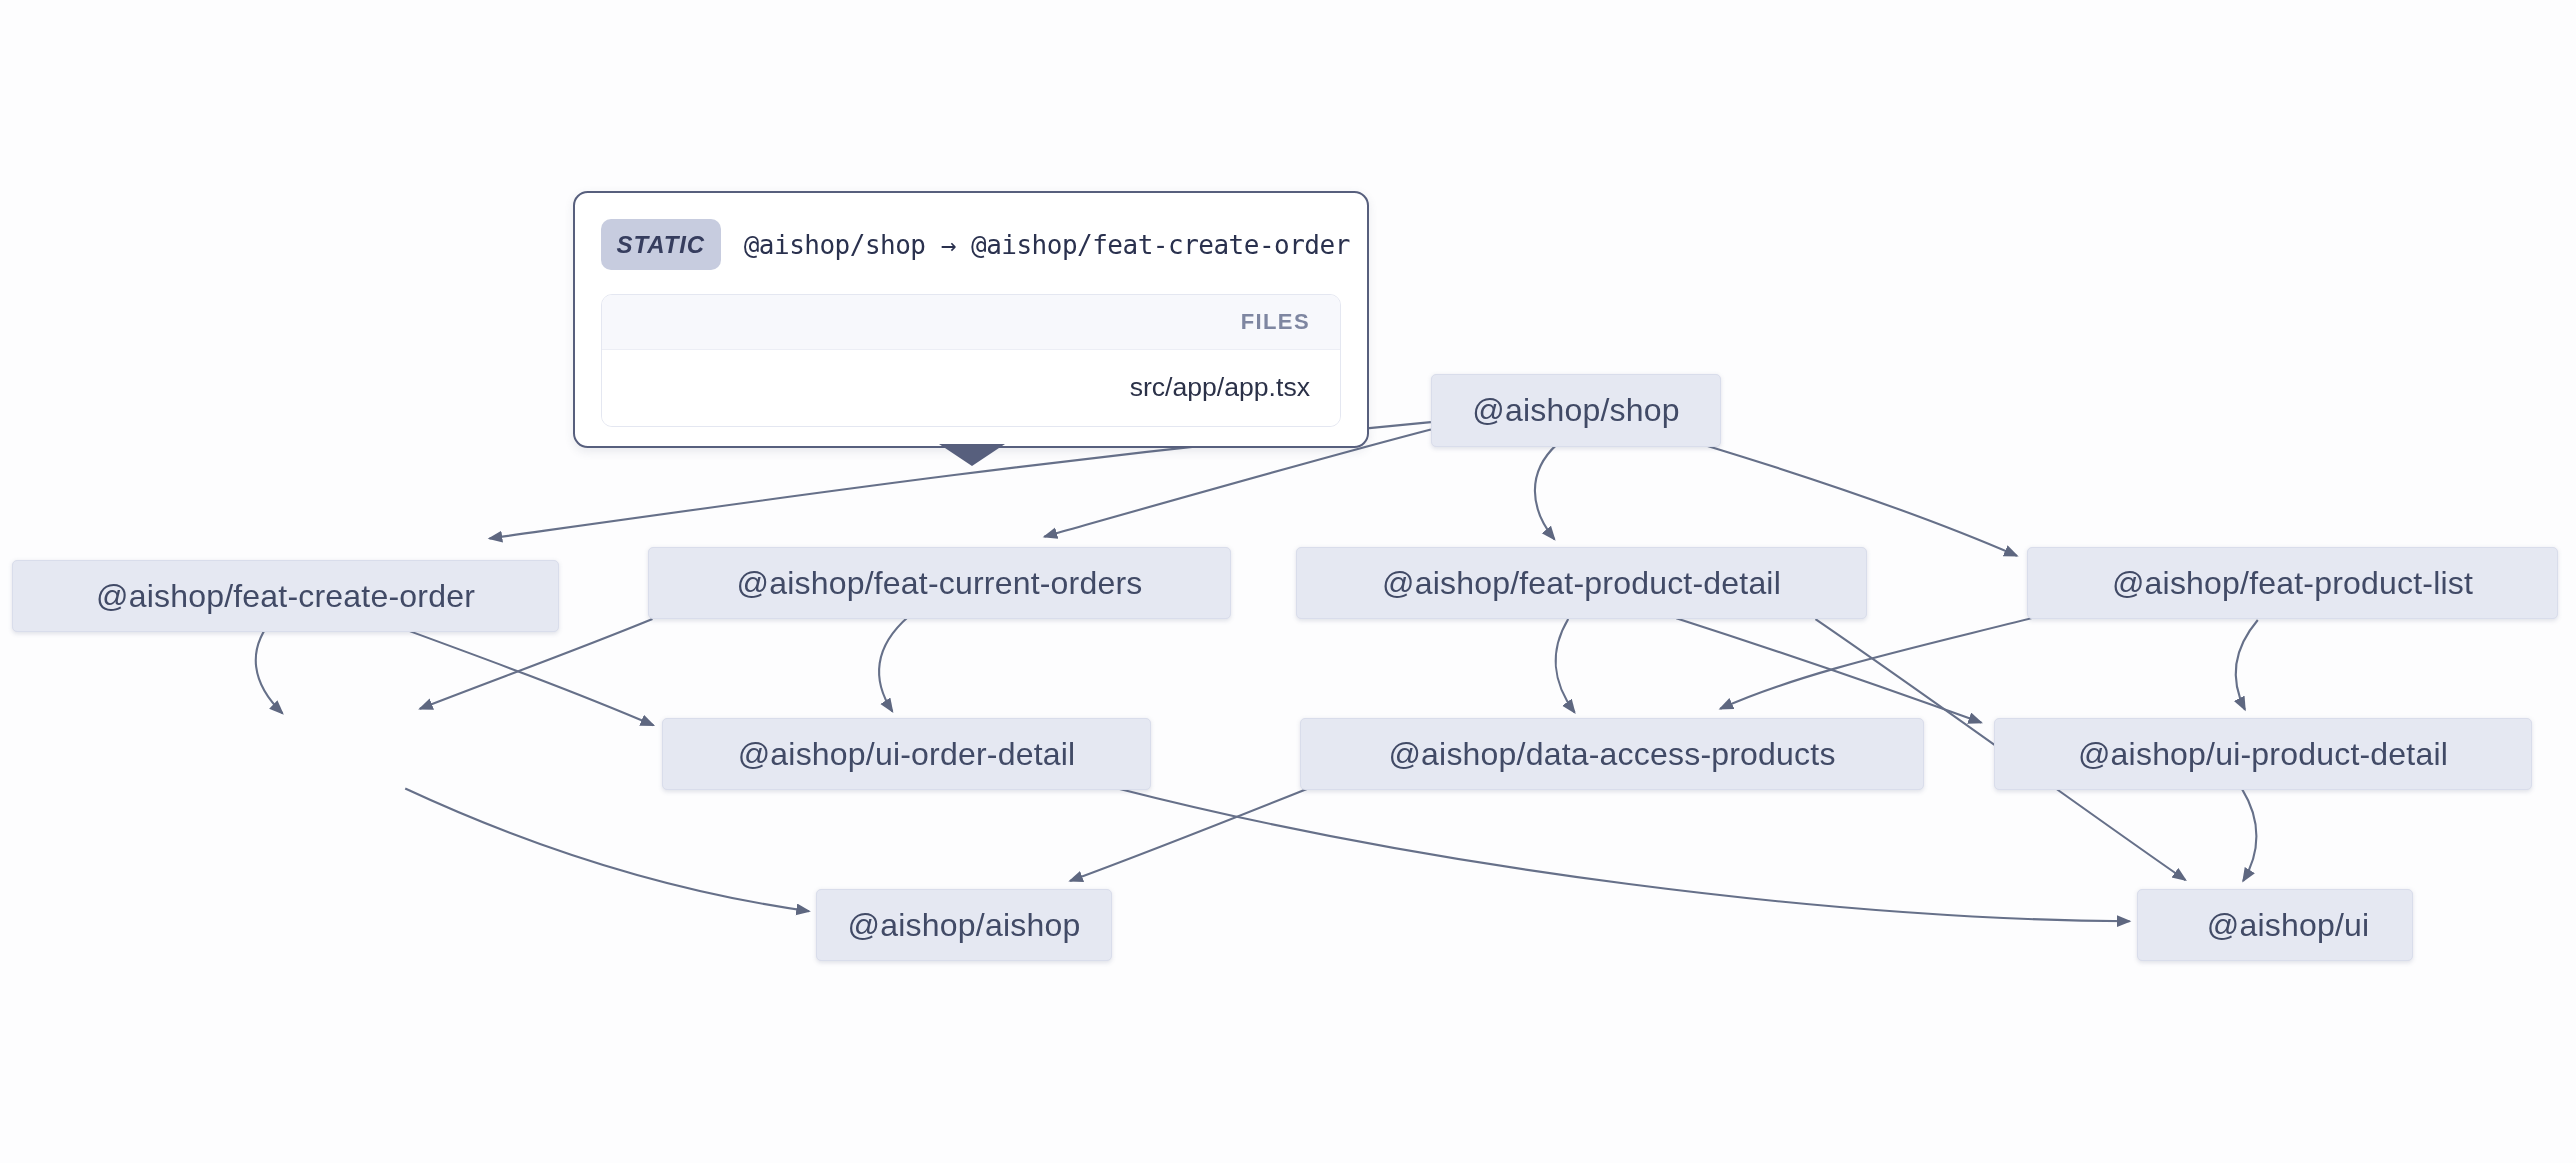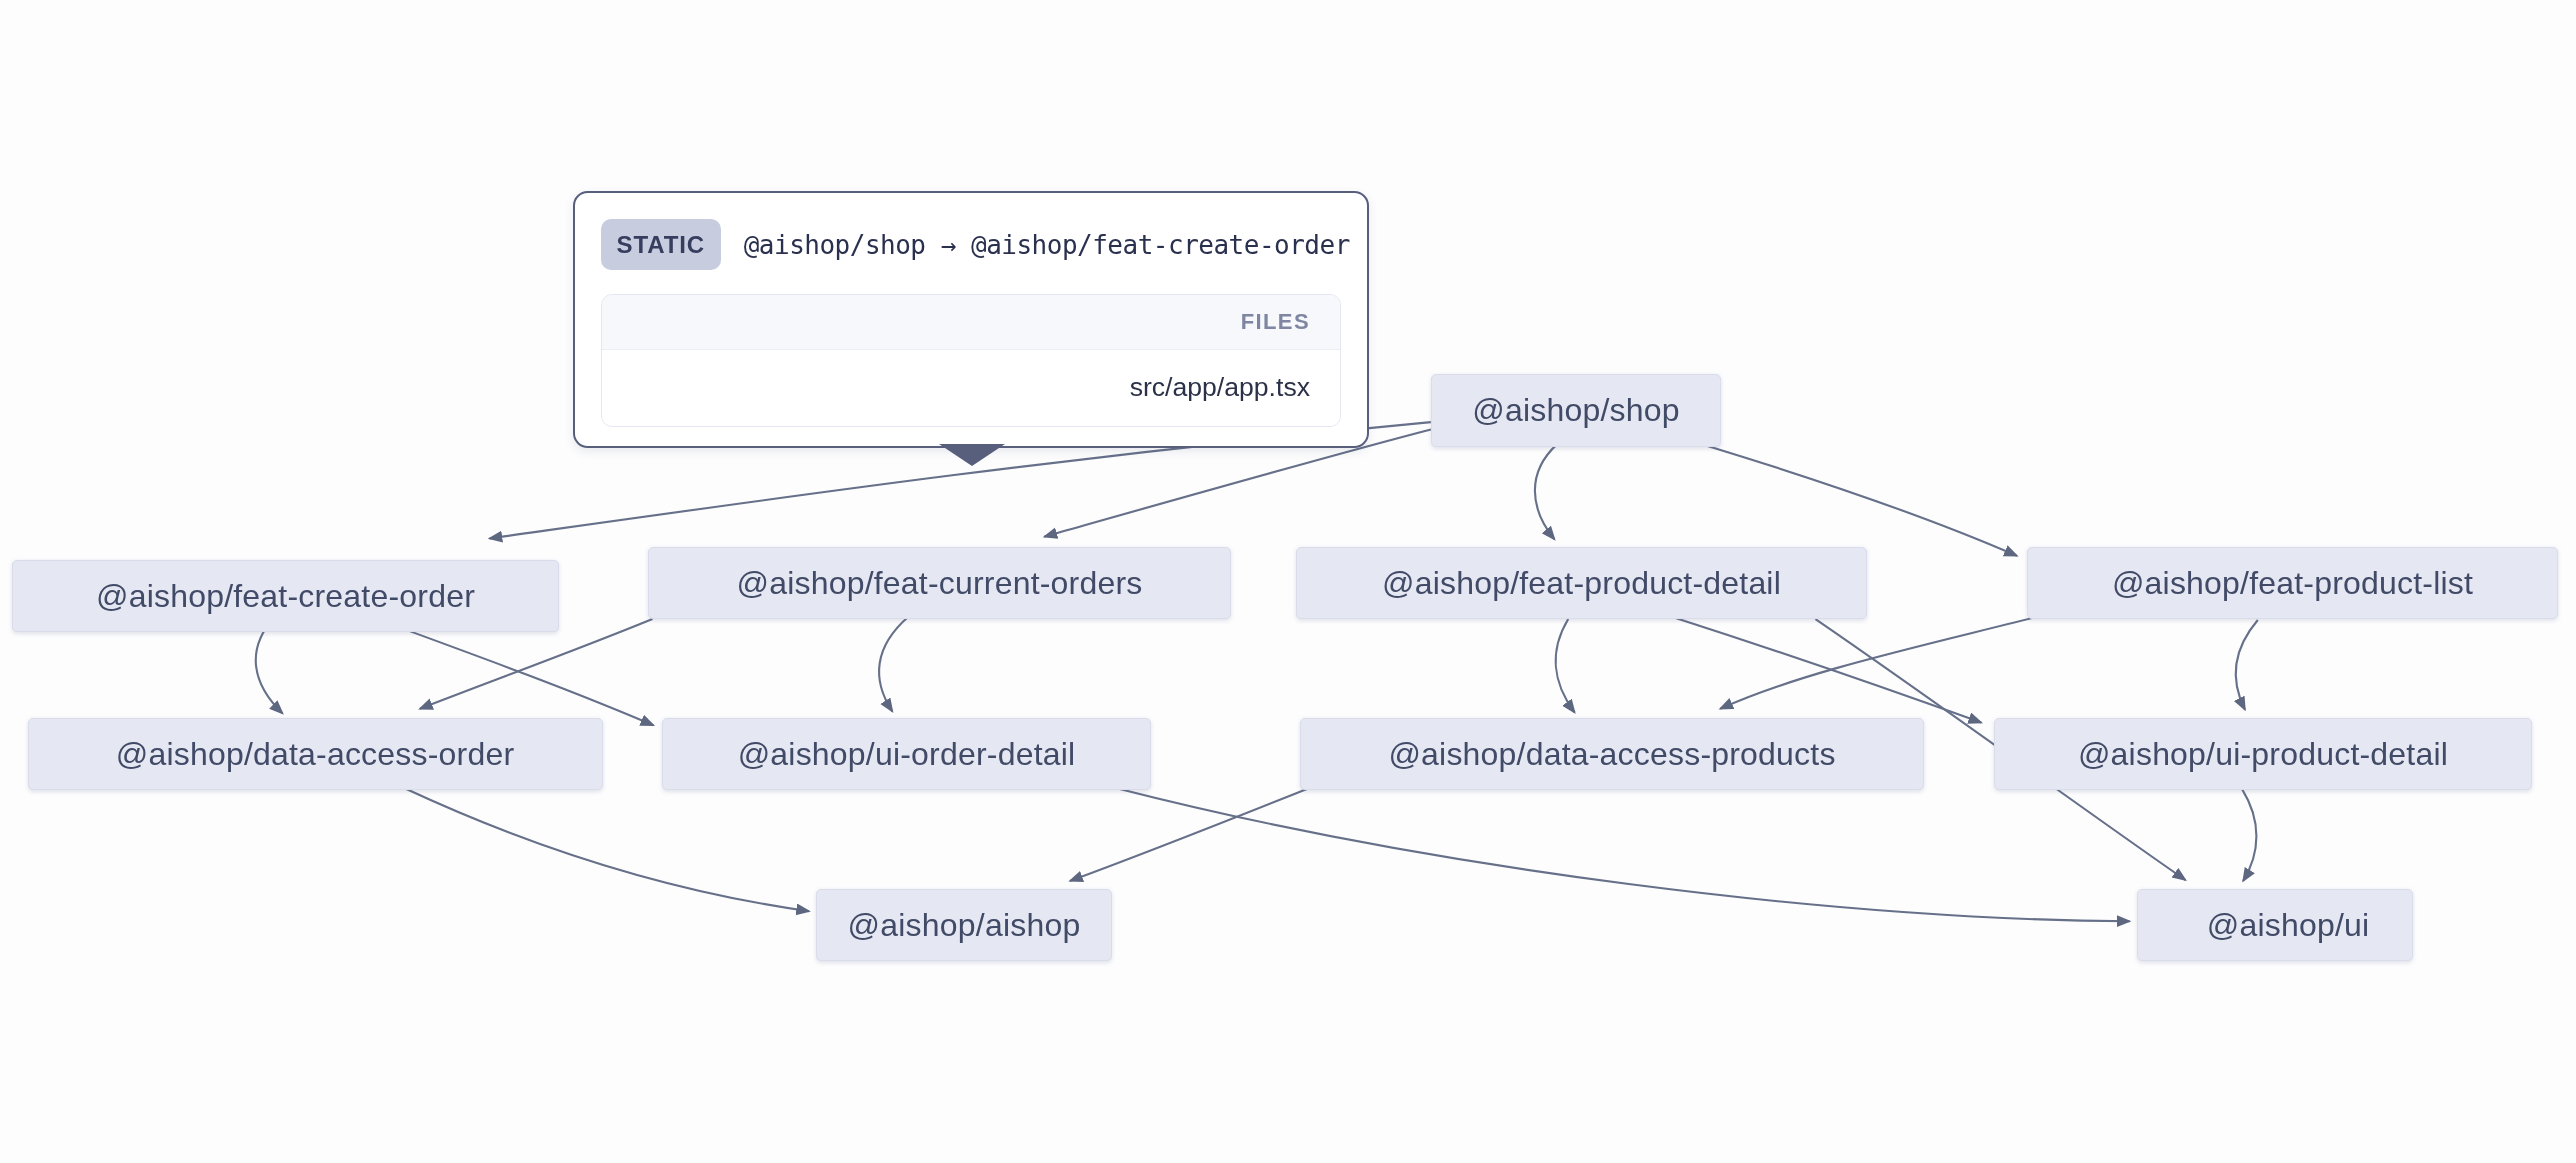--- a/index.html
+++ b/index.html
@@ -30,21 +30,21 @@
   .tooltip{
     position:absolute;left:573px;top:191px;width:796px;height:257px;
     box-sizing:border-box;background:#ffffff;
     border:2.3px solid var(--tip-border);border-radius:14.7px;
     z-index:3;padding:26px;box-shadow:0 3.7px 9.2px rgba(60,68,100,.10);
   }
   .tooltip-row{display:flex;align-items:center;gap:23px;}
   .badge{
     display:inline-block;background:var(--badge-bg);color:var(--badge-text);
     font-weight:700;font-size:24px;letter-spacing:0.9px;
-    padding:13.7px 15.6px;border-radius:10px;line-height:1;
+    padding:13.7px 15.6px;border-radius:10px;line-height:1;font-style:italic;
   }
   .dep{
     font-family:"DejaVu Sans Mono",monospace;
     font-size:26px;color:#2a314e;letter-spacing:-0.5px;white-space:nowrap;
   }
   .files-panel{
     margin-top:24px;border:1.8px solid #e4e7f1;border-radius:11px;
     overflow:hidden;background:#ffffff;text-align:right;
   }
   .files-header{
@@ -89,21 +89,20 @@
     <path d="M1220,861 C1560,948 2000,1004 2325,1006" class="edge" marker-end="url(#arrowhead)"></path>
     <path d="M2448,862 C2469,896 2468,931 2449,962" class="edge" marker-end="url(#arrowhead)"></path>
   </svg>
 
 <div id="node-layer">
     <div class="node" style="left: 1431px; top: 374px; width: 288px; height: 71px;">@aishop/shop</div>
     <div class="node" style="left: 12px; top: 547px; width: 545px; height: 70px; margin-top: 13px;">@aishop/feat-create-order</div>
     <div class="node" style="left: 648px; top: 547px; width: 581px; height: 70px;">@aishop/feat-current-orders</div>
     <div class="node" style="left: 1296px; top: 547px; width: 569px; height: 70px;">@aishop/feat-product-detail</div>
     <div class="node" style="left: 2027px; top: 547px; width: 529px; height: 70px;">@aishop/feat-product-list</div>
-    <div class="node" style="left: 27.5px; top: 718px; width: 573px; height: 70px;">@aishop/data-access-order</div>
     <div class="node" style="left: 662px; top: 718px; width: 487px; height: 70px;">@aishop/ui-order-detail</div>
     <div class="node" style="left: 1300px; top: 718px; width: 622px; height: 70px;">@aishop/data-access-products</div>
     <div class="node" style="left: 1994px; top: 718px; width: 536px; height: 70px;">@aishop/ui-product-detail</div>
     <div class="node" style="left: 816px; top: 889px; width: 294px; height: 70px;">@aishop/aishop</div>
     <div class="node" style="left: 2137px; top: 889px; width: 248px; height: 70px; padding-left: 26px;">@aishop/ui</div>
   </div>
 
 <div class="tooltip">
   <div class="tooltip-row">
     <span class="badge">STATIC</span>

